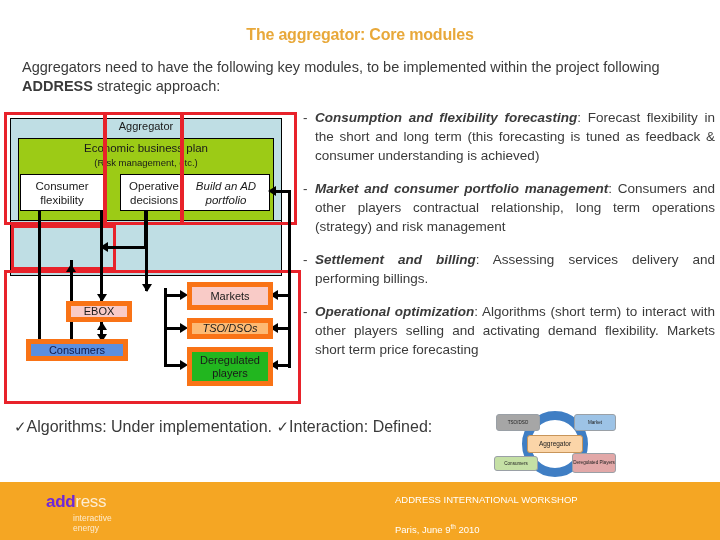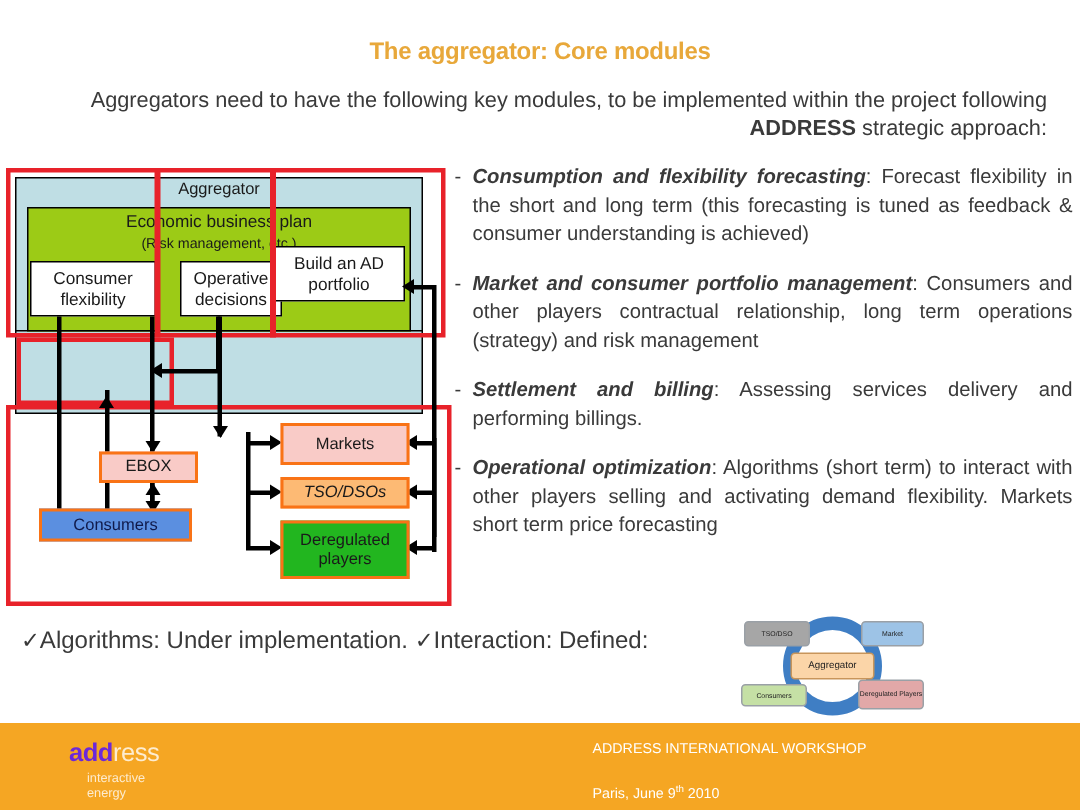--- a/index.html
+++ b/index.html
@@ -19,21 +19,21 @@
     text-align: center;
     color: #e8a83a;
     font-size: 16px;
     font-weight: bold;
     letter-spacing: -0.2px;
   }
   .intro {
     position: absolute;
     left: 22px; top: 58px;
     width: 676px;
-    text-align: right;
+    text-align: left;
     font-size: 14.5px;
     color: #3a3a3a;
     line-height: 19px;
   }
   .intro b { font-weight: bold; }
 
   
   .diagram {
     position: absolute;
     left: 4px; top: 112px;
@@ -106,21 +106,21 @@
     font-size: 11.5px;
     color: #1a1a1a;
     display: flex;
     align-items: center;
     justify-content: center;
     text-align: center;
     line-height: 14px;
   }
   .box-consumer-flex { left: 16px; top: 62px; width: 84px; height: 37px; }
   .box-operative    { left: 116px; top: 62px; width: 68px; height: 37px; }
-  .box-portfolio    { left: 178px; top: 52px; width: 88px; height: 37px; }
+  .box-portfolio    { left: 178px; top: 62px; width: 88px; height: 37px; font-style: italic; }
   .box-assess       { left: 14px; top: 118px; width: 88px; height: 36px; }
 
   
   .vconn {
     position: absolute;
     width: 3px;
     background: #000;
   }
   .hconn {
     position: absolute;
@@ -151,21 +151,21 @@
   .arrow-right {
     position: absolute;
     width: 0; height: 0;
     border-top: 5px solid transparent;
     border-bottom: 5px solid transparent;
     border-left: 8px solid #000;
   }
 
   .cbox {
     position: absolute;
-    border: 2px solid #f97316;
+    border: 5px solid #f97316;
     font-size: 11px;
     display: flex;
     align-items: center;
     justify-content: center;
     text-align: center;
     line-height: 13px;
   }
   .box-markets   { left: 183px; top: 170px; width: 86px; height: 28px;
                    background: #f9cbc7; color: #1a1a1a; }
   .box-tso       { left: 183px; top: 206px; width: 86px; height: 21px;
@@ -259,21 +259,21 @@
   }
   .logo {
     position: absolute;
     left: 46px; top: 10px;
     color: #ffffff;
   }
   .logo .wordmark { font-size: 17px; letter-spacing: -0.3px; }
   .logo .wordmark .strong { font-weight: bold; color: #6d28d9; }
   .logo .wordmark .light { color: #fdecd0; }
   .logo .tag {
-    margin-left: 12px;
+    margin-left: 27px;
     margin-top: 1px;
     font-size: 8.5px;
     line-height: 10px;
     color: #fdecd0;
   }
   .footer-meta {
     position: absolute;
     left: 376px; top: 12px;
     color: #ffffff;
     font-size: 9.5px;

